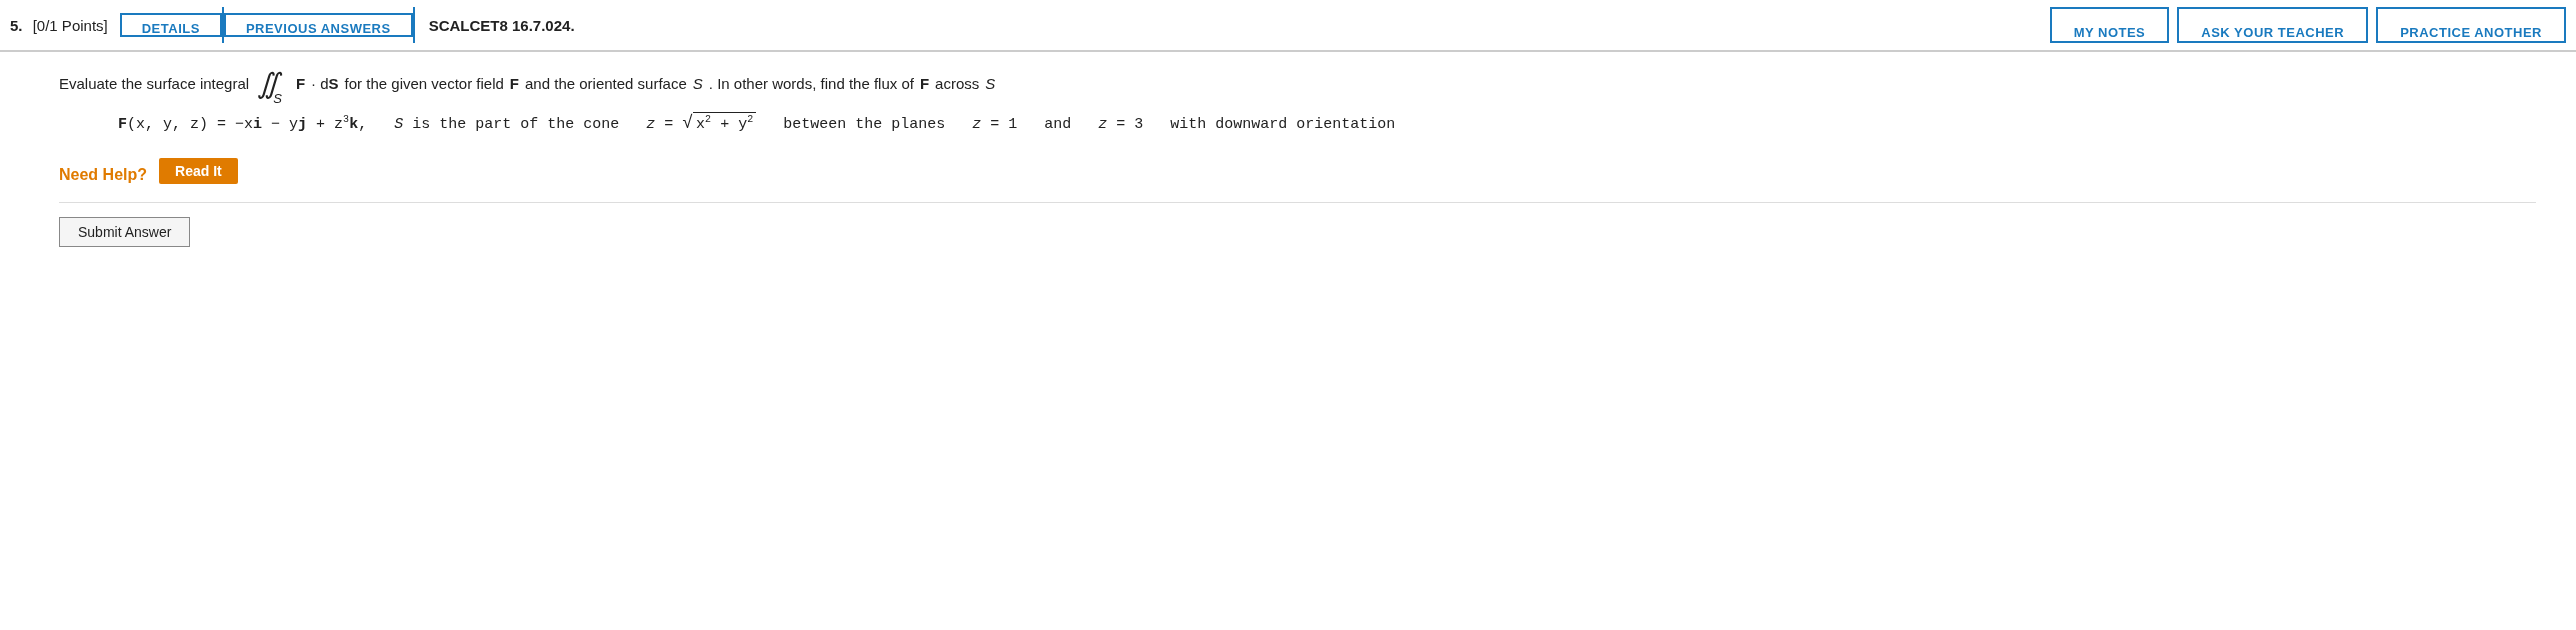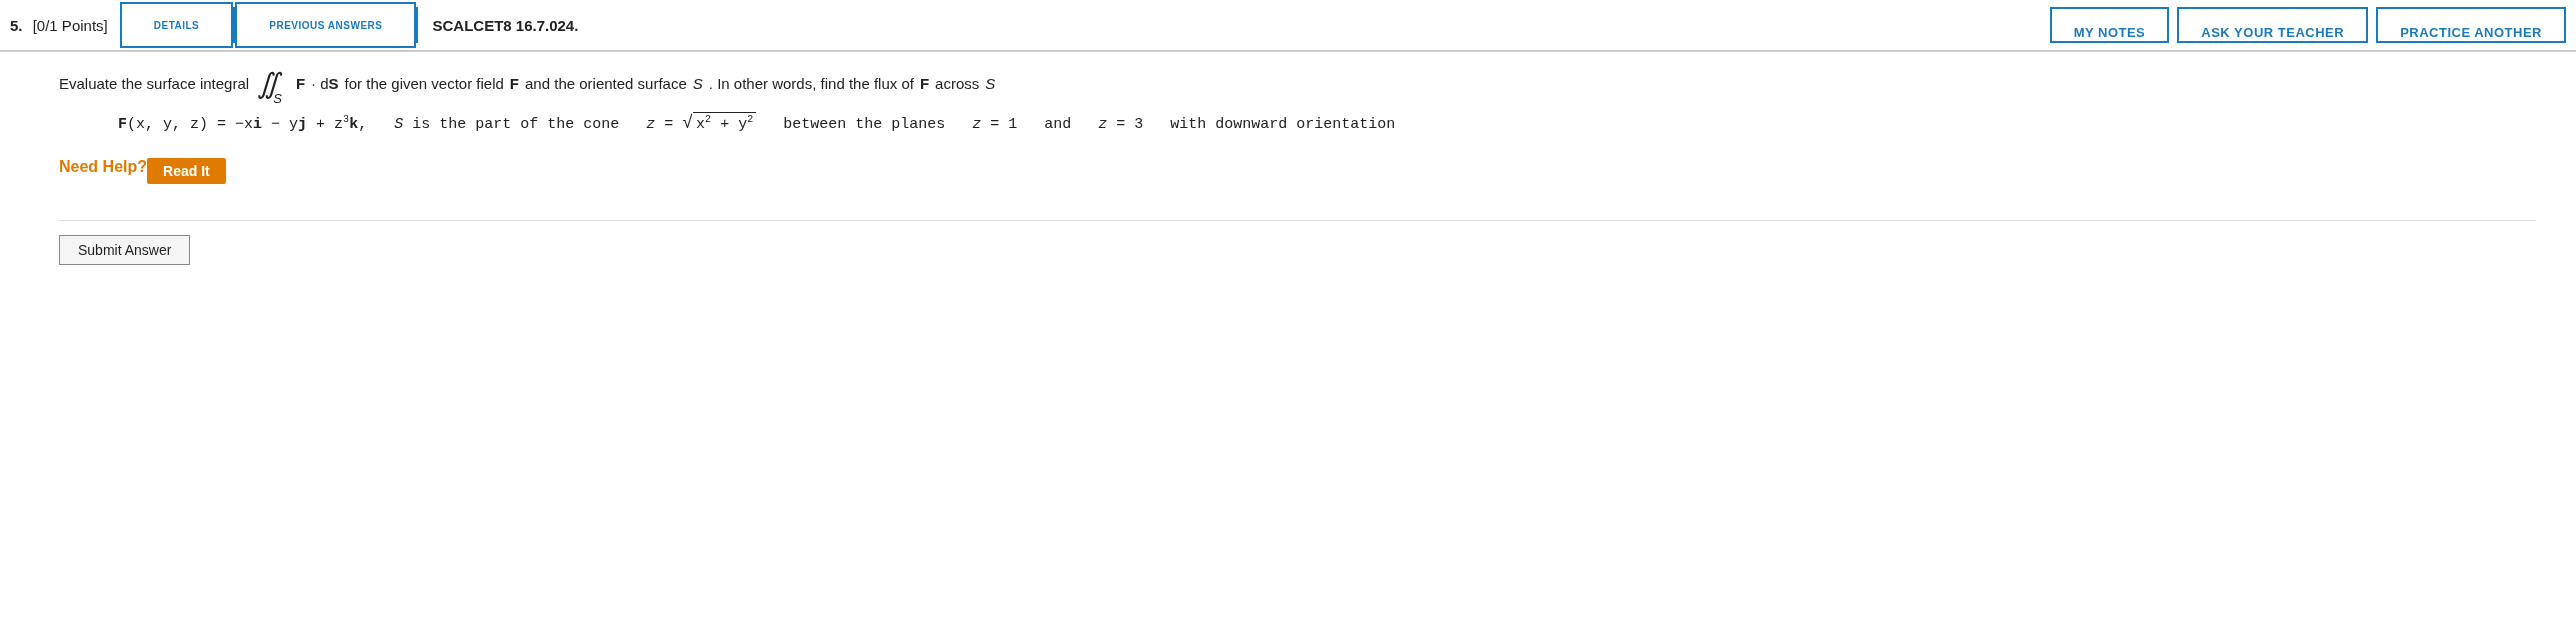--- a/index.html
+++ b/index.html
@@ -21,25 +21,25 @@
       font-weight: bold;
       font-size: 15px;
       margin-right: 12px;
       white-space: nowrap;
     }
     .top-btn {
       border: 2px solid #1a7abf;
       background: #fff;
       color: #1a7abf;
       font-weight: bold;
-      font-size: 10px;
-      padding: 6px 32px;
+      font-size: 13px;
+      padding: 6px 20px;
       cursor: pointer;
       letter-spacing: 0.5px;
-      height: 46px;
+      height: 24px;
       white-space: nowrap;
     }
     .spacer { flex: 1; }
     .right-btns {
       display: flex;
       gap: 0;
       align-items: center;
     }
     .right-btn {
       border: 2px solid #1a7abf;
@@ -122,23 +122,23 @@
       display: inline-block;
       vertical-align: middle;
     }
     .answer-row {
       display: flex;
       align-items: center;
       margin-bottom: 14px;
     }
     .need-help-row {
       display: flex;
-      align-items: flex-start;
-      gap: 0;
-      margin-bottom: 36px;
+      align-items: flex-end;
+      gap: 12px;
+      margin-bottom: 18px;
       margin-top: 6px;
     }
     .need-help-label {
       color: #e07b00;
       font-weight: bold;
       font-size: 16px;
     }
     .read-it-btn {
       background: #e07b00;
       color: #fff;

